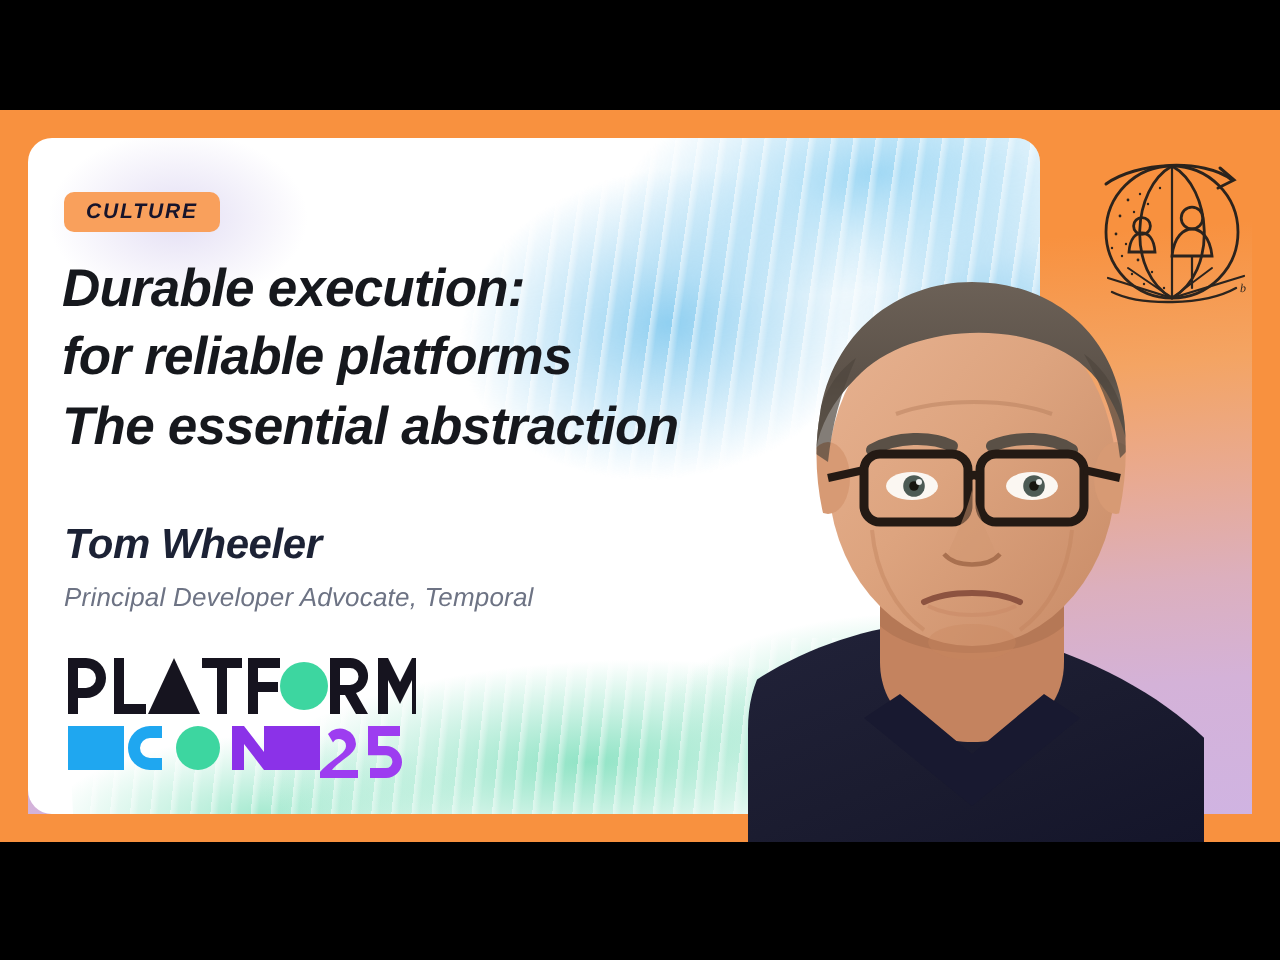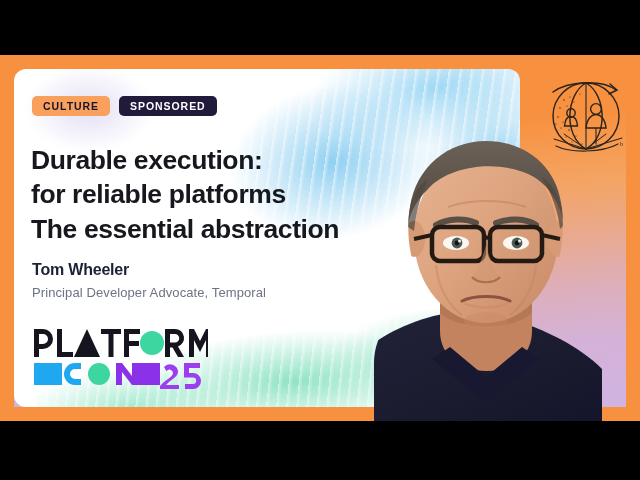--- a/index.html
+++ b/index.html
@@ -4,21 +4,21 @@
 <title>PlatformCon Talk Thumbnail</title>
 <style>
   * { margin:0; padding:0; box-sizing:border-box; }
   html,body{
     width:640px; height:480px; overflow:hidden;
     background:#000;
     font-family:"Liberation Sans", sans-serif;
   }
 
   
-  #stage{ position:relative; width:536px; height:480px; background:#f97316; }
+  #stage{ position:relative; width:536px; height:480px; background:#f97316;font-style:italic; }
 
   .letterbox{ position:absolute; left:0; width:640px; background:#000; z-index:60; }
   #letterbox-top{ top:0; height:55px; }
   #letterbox-bottom{ top:421px; height:59px; }
 
   
   #slide{
     position:absolute; left:0; top:55px; width:640px; height:366px;
     background:#f79347;
     overflow:hidden;
@@ -89,28 +89,28 @@
     height:20px; padding:0 11px; border-radius:5px;
     font-size:10.5px; font-weight:700; letter-spacing:.09em;
   }
   #badge-culture{ background:#f9a05c; color:#17142b; }
   #badge-sponsored{ background:#211a3a; color:#ffffff; }
 
   
   #headline{
     position:absolute; left:17px; top:58px; width:400px; z-index:8;
     font-size:26.5px; line-height:1.30; font-weight:700;
-    color:#16181d; letter-spacing:-.4px;margin-top:16px;
+    color:#16181d; letter-spacing:-.4px;
   }
   #headline .ln{ display:block; white-space:nowrap; }
 
   
   #speaker{ position:absolute; left:18px; top:192px; z-index:8; }
   #speaker-name{
-    font-size:16px; font-weight:700; color:#1c2235; letter-spacing:-.2px;
+    font-size:21px; font-weight:700; color:#1c2235; letter-spacing:-.2px;
   }
   #speaker-role{
     margin-top:6px; font-size:13px; font-weight:400; color:#6d7384; letter-spacing:.1px;
   }
 
   
   #logo{ position:absolute; left:18px; top:258px; width:176px; height:62px; z-index:8; }
 
   
   #photo{
@@ -168,21 +168,20 @@
 
     <div id="card">
       <div class="wash" id="wash-lilac"></div>
       <div class="wash" id="wash-blue"></div>
       <div class="wash" id="wash-blue-streaks"></div>
       <div class="wash" id="wash-mint"></div>
       <div class="wash" id="wash-mint-streaks"></div>
 
       <div id="badges">
         <span class="badge" id="badge-culture">CULTURE</span>
-        <span class="badge" id="badge-sponsored">SPONSORED</span>
       </div>
 
       <h1 id="headline">
         <span class="ln">Durable execution:</span>
         <span class="ln">for reliable platforms</span>
         <span class="ln">The essential abstraction</span>
       </h1>
 
       <div id="speaker">
         <div id="speaker-name">Tom Wheeler</div>

